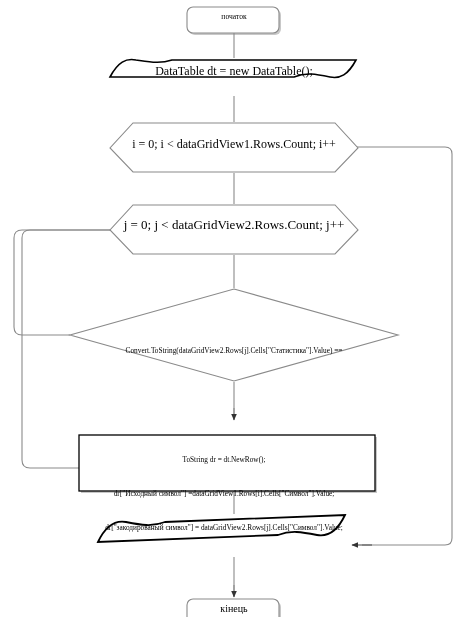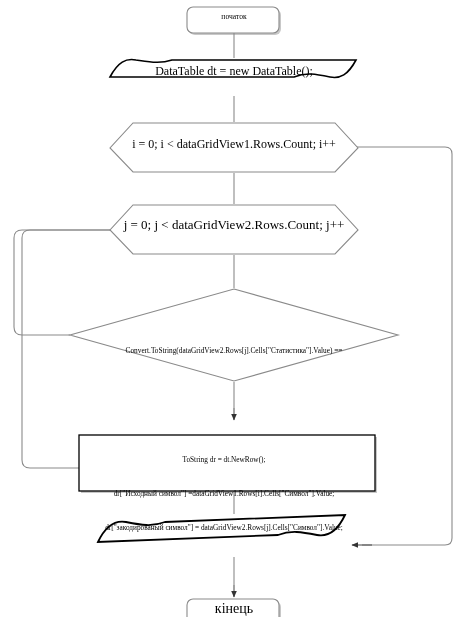--- a/index.html
+++ b/index.html
@@ -80,21 +80,21 @@
   .lbl-io-bottom {
     left: 110px;
     top: 528px;
     width: 248px;
     font-size: 7.6px;
   }
   .lbl-end {
     left: 186px;
     top: 604px;
     width: 96px;
-    font-size: 14px;
+    font-size: 10px;
   }
 </style>
 </head>
 <body>
 
 <div id="flow-root">
 
   <svg class="flow-svg" viewBox="0 0 468 617">
     <defs>
       <marker id="arrow-dark" markerWidth="8" markerHeight="8" refX="6.4" refY="3" orient="auto" markerUnits="userSpaceOnUse">

